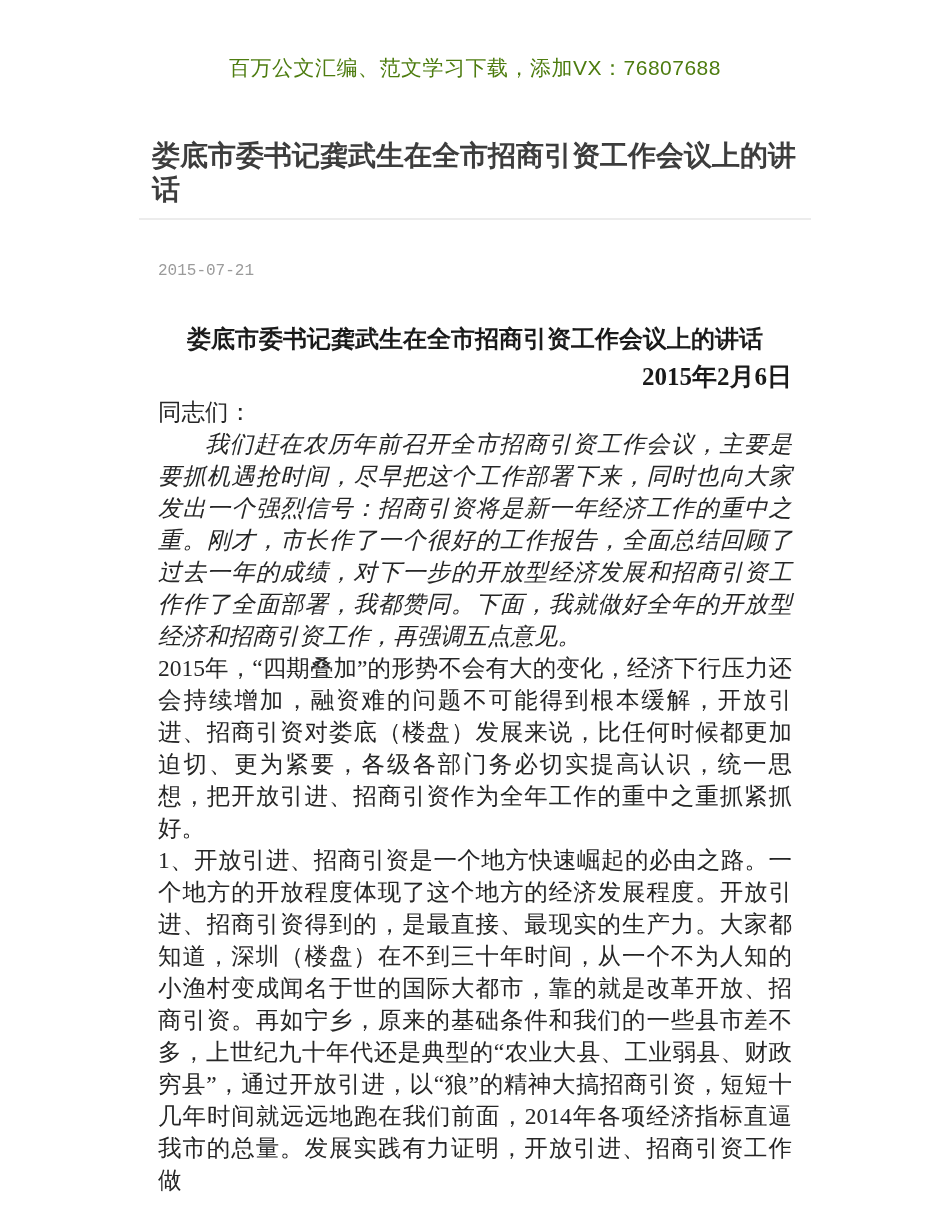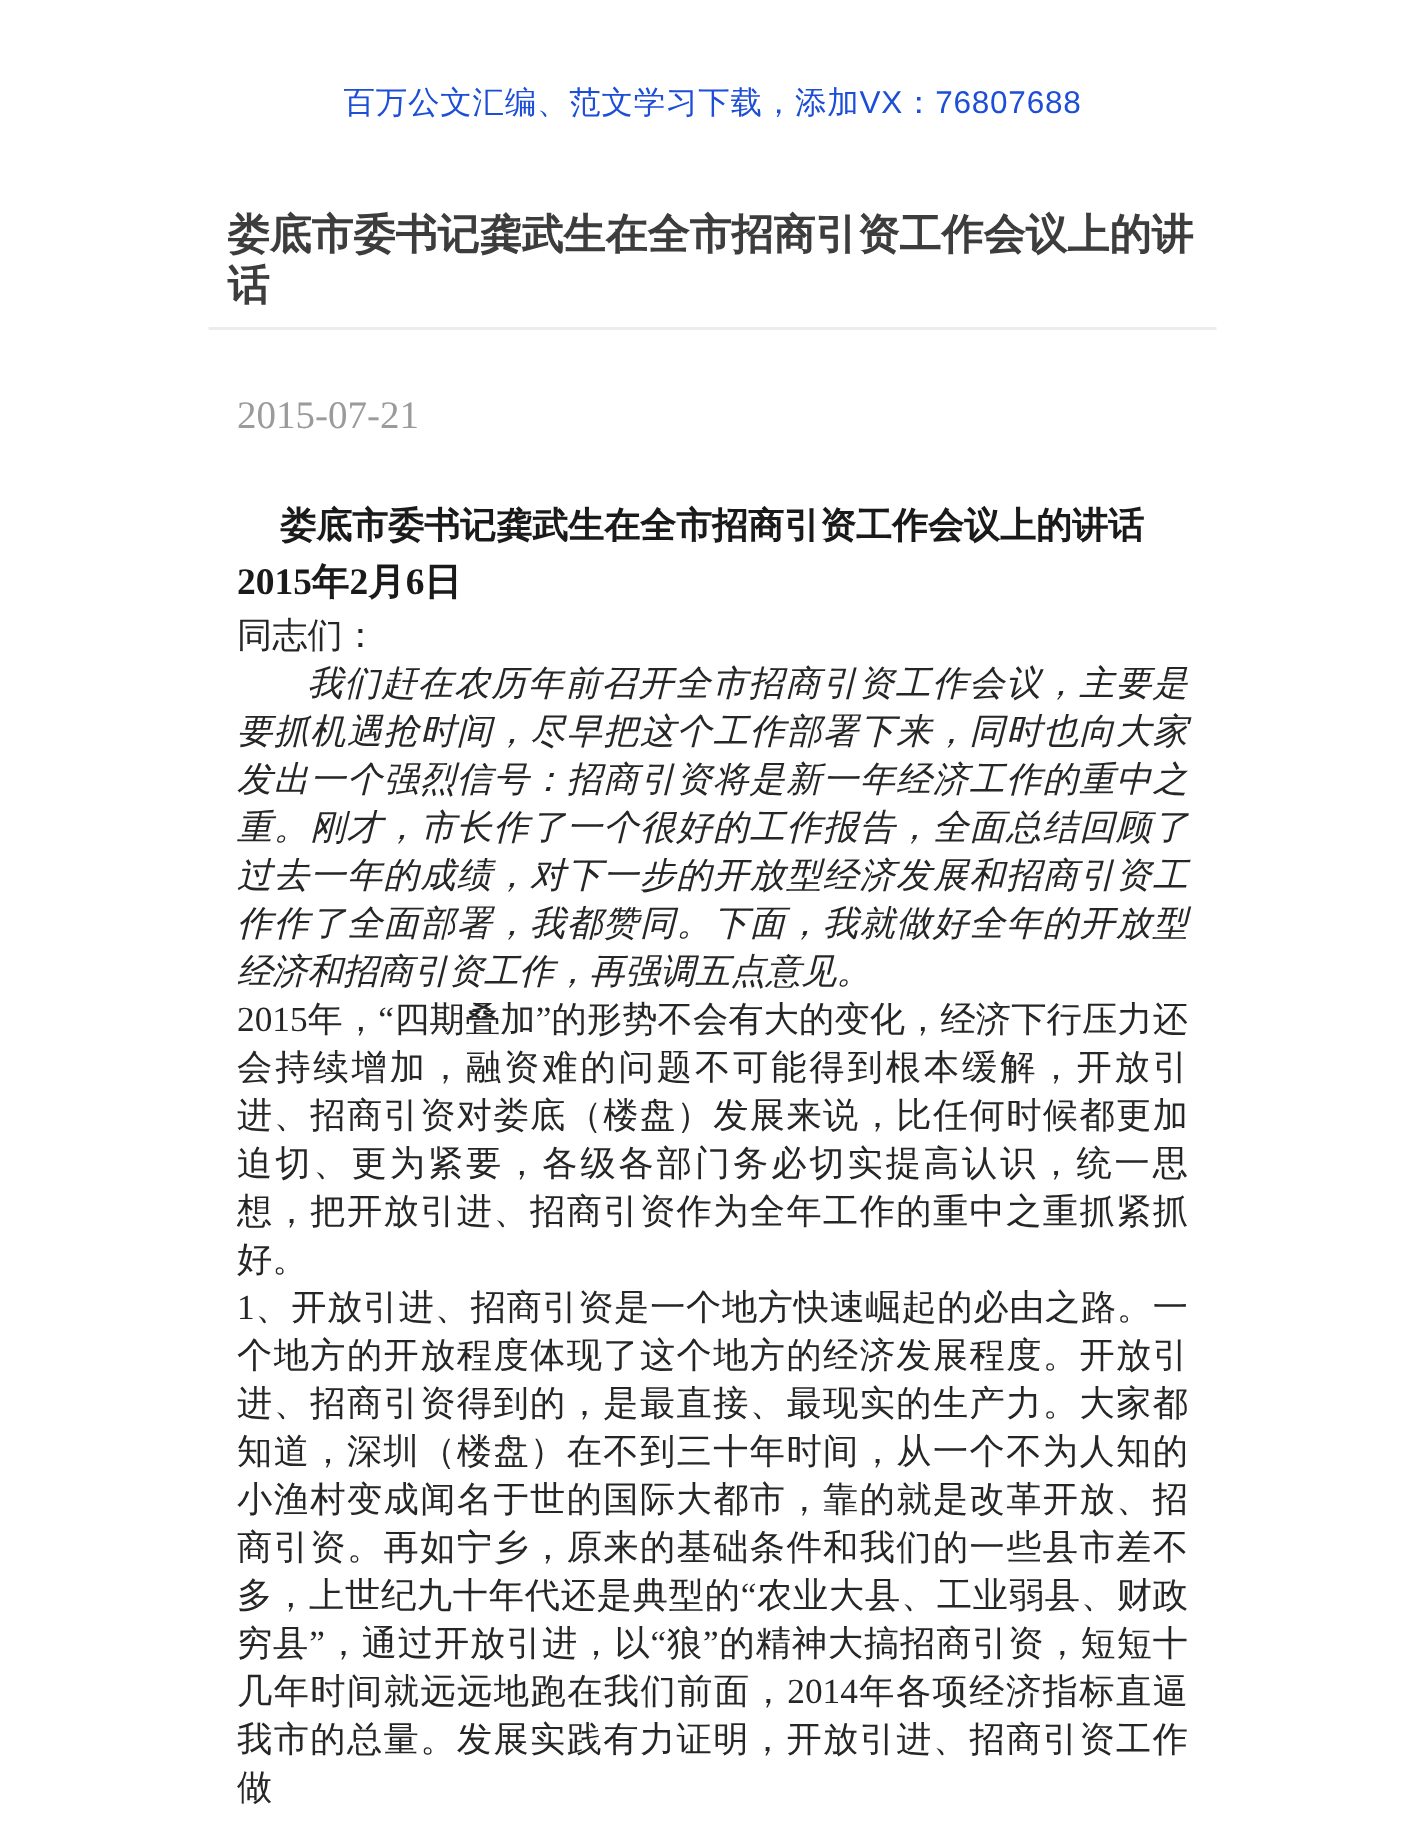--- a/index.html
+++ b/index.html
@@ -16,21 +16,21 @@
     background: #ffffff;
     position: relative;
     box-sizing: border-box;
   }
   .banner {
     margin-top: 54px;
     text-align: center;
     font-family: "Liberation Sans", "DejaVu Sans", sans-serif;
     font-size: 21px;
     font-weight: 400;
-    color: #1d4ed8;
+    color: #4d7c0f;
     letter-spacing: 0.5px;
   }
   .container {
     width: 672px;
     margin: 0 auto;
   }
   .page-title {
     margin: 57px 0 0 0;
     padding: 0 13px;
     font-family: "Liberation Sans", "DejaVu Sans", sans-serif;
@@ -40,42 +40,42 @@
     line-height: 34px;
   }
   .divider {
     margin-top: 11px;
     border-bottom: 2px solid #ececec;
     height: 0;
   }
   .pub-date {
     margin-top: 42px;
     padding: 0 19px;
-    font-family: Liberation Serif, serif;
-    font-size: 26px;
+    font-family: Liberation Mono, monospace;
+    font-size: 16px;
     color: #9b9b9b;
   }
   .article {
     margin-top: 40px;
     padding: 0 19px;
     font-family: "Liberation Serif", "DejaVu Serif", serif;
     font-size: 23.5px;
     line-height: 32px;
     color: #262626;
     text-align: justify;
   }
   .doc-title {
     text-align: center;
     font-weight: 700;
     color: #1a1a1a;
     font-size: 24px;
     line-height: 38px;
   }
   .doc-date {
-    text-align: left;
+    text-align: right;
     font-weight: 700;
     color: #1a1a1a;
     font-size: 25px;
     line-height: 38px;
   }
   .article p {
     margin: 0;
   }
   .indent {
     text-indent: 2em;

